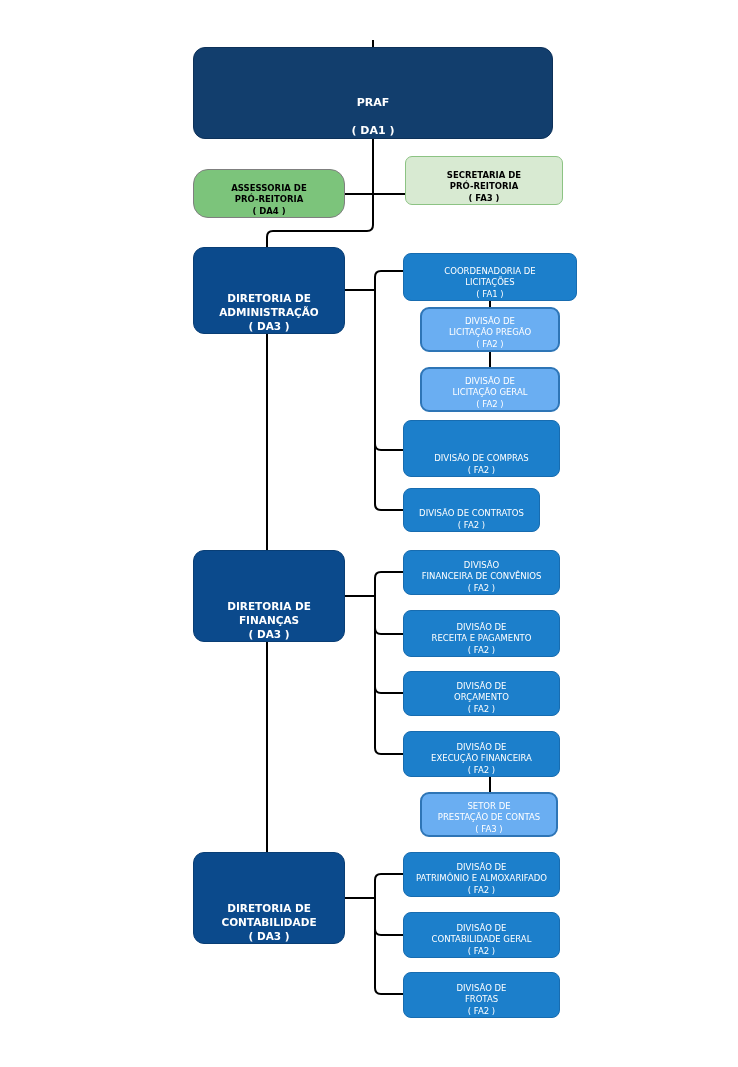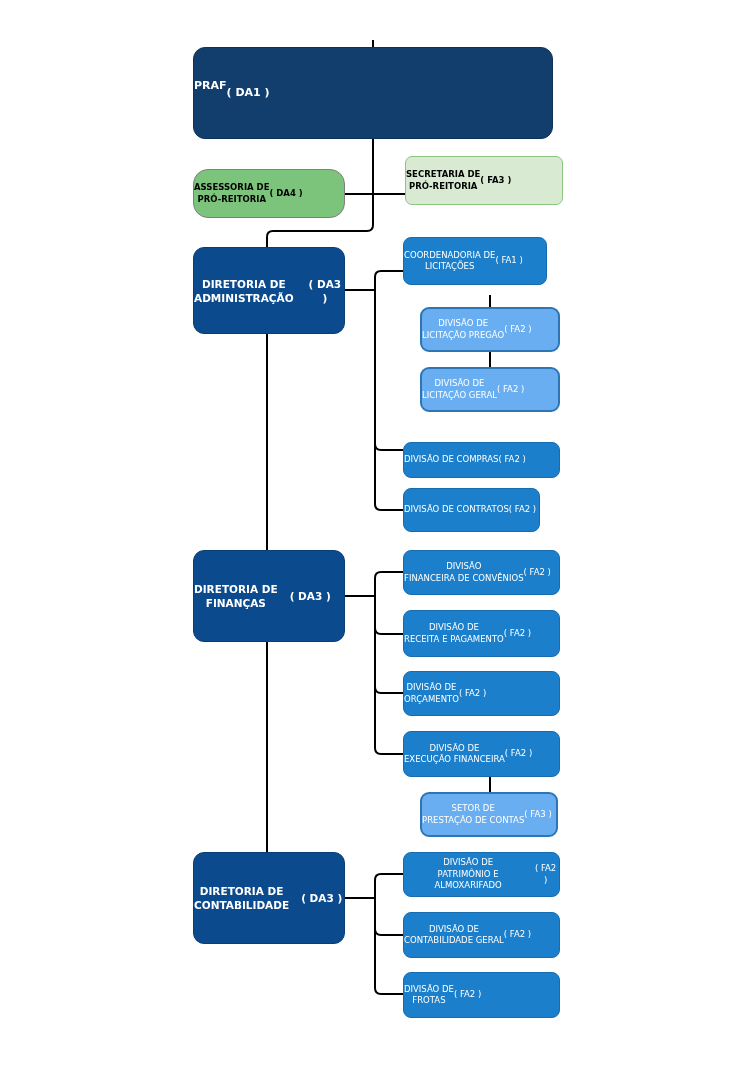--- a/index.html
+++ b/index.html
@@ -8,38 +8,37 @@
     width:738px; height:1067px;
     background:#ffffff;
     font-family:"DejaVu Sans","Liberation Sans",sans-serif;
     overflow:hidden;
   }
   #wires { position:absolute; left:0; top:0; width:738px; height:1067px; }
   .cline { stroke:var(--line,#000); stroke-width:2; fill:none; }
 
   .node {
     position:absolute; box-sizing:border-box;
-    display:flex; flex-direction:row;
-    align-items:center; justify-content:flex-start;
+    display:flex; flex-direction:column;
+    align-items:center; justify-content:flex-end;
     text-align:center;
   }
   .nm { white-space:pre-line; }
 
   .navy {
     background:var(--navy); color:#fff; font-weight:bold;
     font-size:11px; line-height:14px; border-radius:12px;
     border:1px solid var(--navy-border);
   }
   .navy .ac { margin-bottom:14px; }
 
   .dir {
     background:var(--dir-blue); color:#fff; font-weight:bold;
     font-size:10.5px; line-height:14px; border-radius:11px;
     border:1px solid var(--dir-blue-border);
-    gap:12px;
   }
 
   .blue {
     background:var(--mid-blue); color:#fff;
     font-size:8.5px; line-height:11.5px; border-radius:8px;
     border:1px solid var(--mid-blue-border);
   }
 
   .lightblue {
     background:var(--light-blue); color:#fff;
@@ -104,39 +103,39 @@
 PRÓ-REITORIA</span>
     <span class="cd">( FA3 )</span>
   </div>
 
   <div class="node dir" style="left:193px;top:247px;width:152px;height:87px">
     <span class="nm">DIRETORIA DE
 ADMINISTRAÇÃO</span>
     <span class="cd">( DA3 )</span>
   </div>
 
-  <div class="node blue" style="left:403px;top:237px;width:144px;height:48px">
+  <div class="node blue" style="left:403px;top:253px;width:174px;height:48px">
     <span class="nm">COORDENADORIA DE
 LICITAÇÕES</span>
     <span class="cd">( FA1 )</span>
   </div>
 
   <div class="node lightblue" style="left:420px;top:307px;width:140px;height:45px">
     <span class="nm">DIVISÃO DE
 LICITAÇÃO PREGÃO</span>
     <span class="cd">( FA2 )</span>
   </div>
 
   <div class="node lightblue" style="left:420px;top:367px;width:140px;height:45px">
     <span class="nm">DIVISÃO DE
 LICITAÇÃO GERAL</span>
     <span class="cd">( FA2 )</span>
   </div>
 
-  <div class="node blue" style="left:403px;top:442px;width:157px;height:36px">
+  <div class="node blue" style="left:403px;top:420px;width:157px;height:57px">
     <span class="nm">DIVISÃO DE COMPRAS</span>
     <span class="cd">( FA2 )</span>
   </div>
 
   <div class="node blue" style="left:403px;top:488px;width:137px;height:44px">
     <span class="nm">DIVISÃO DE CONTRATOS</span>
     <span class="cd">( FA2 )</span>
   </div>
 
   <div class="node dir" style="left:193px;top:550px;width:152px;height:92px">

